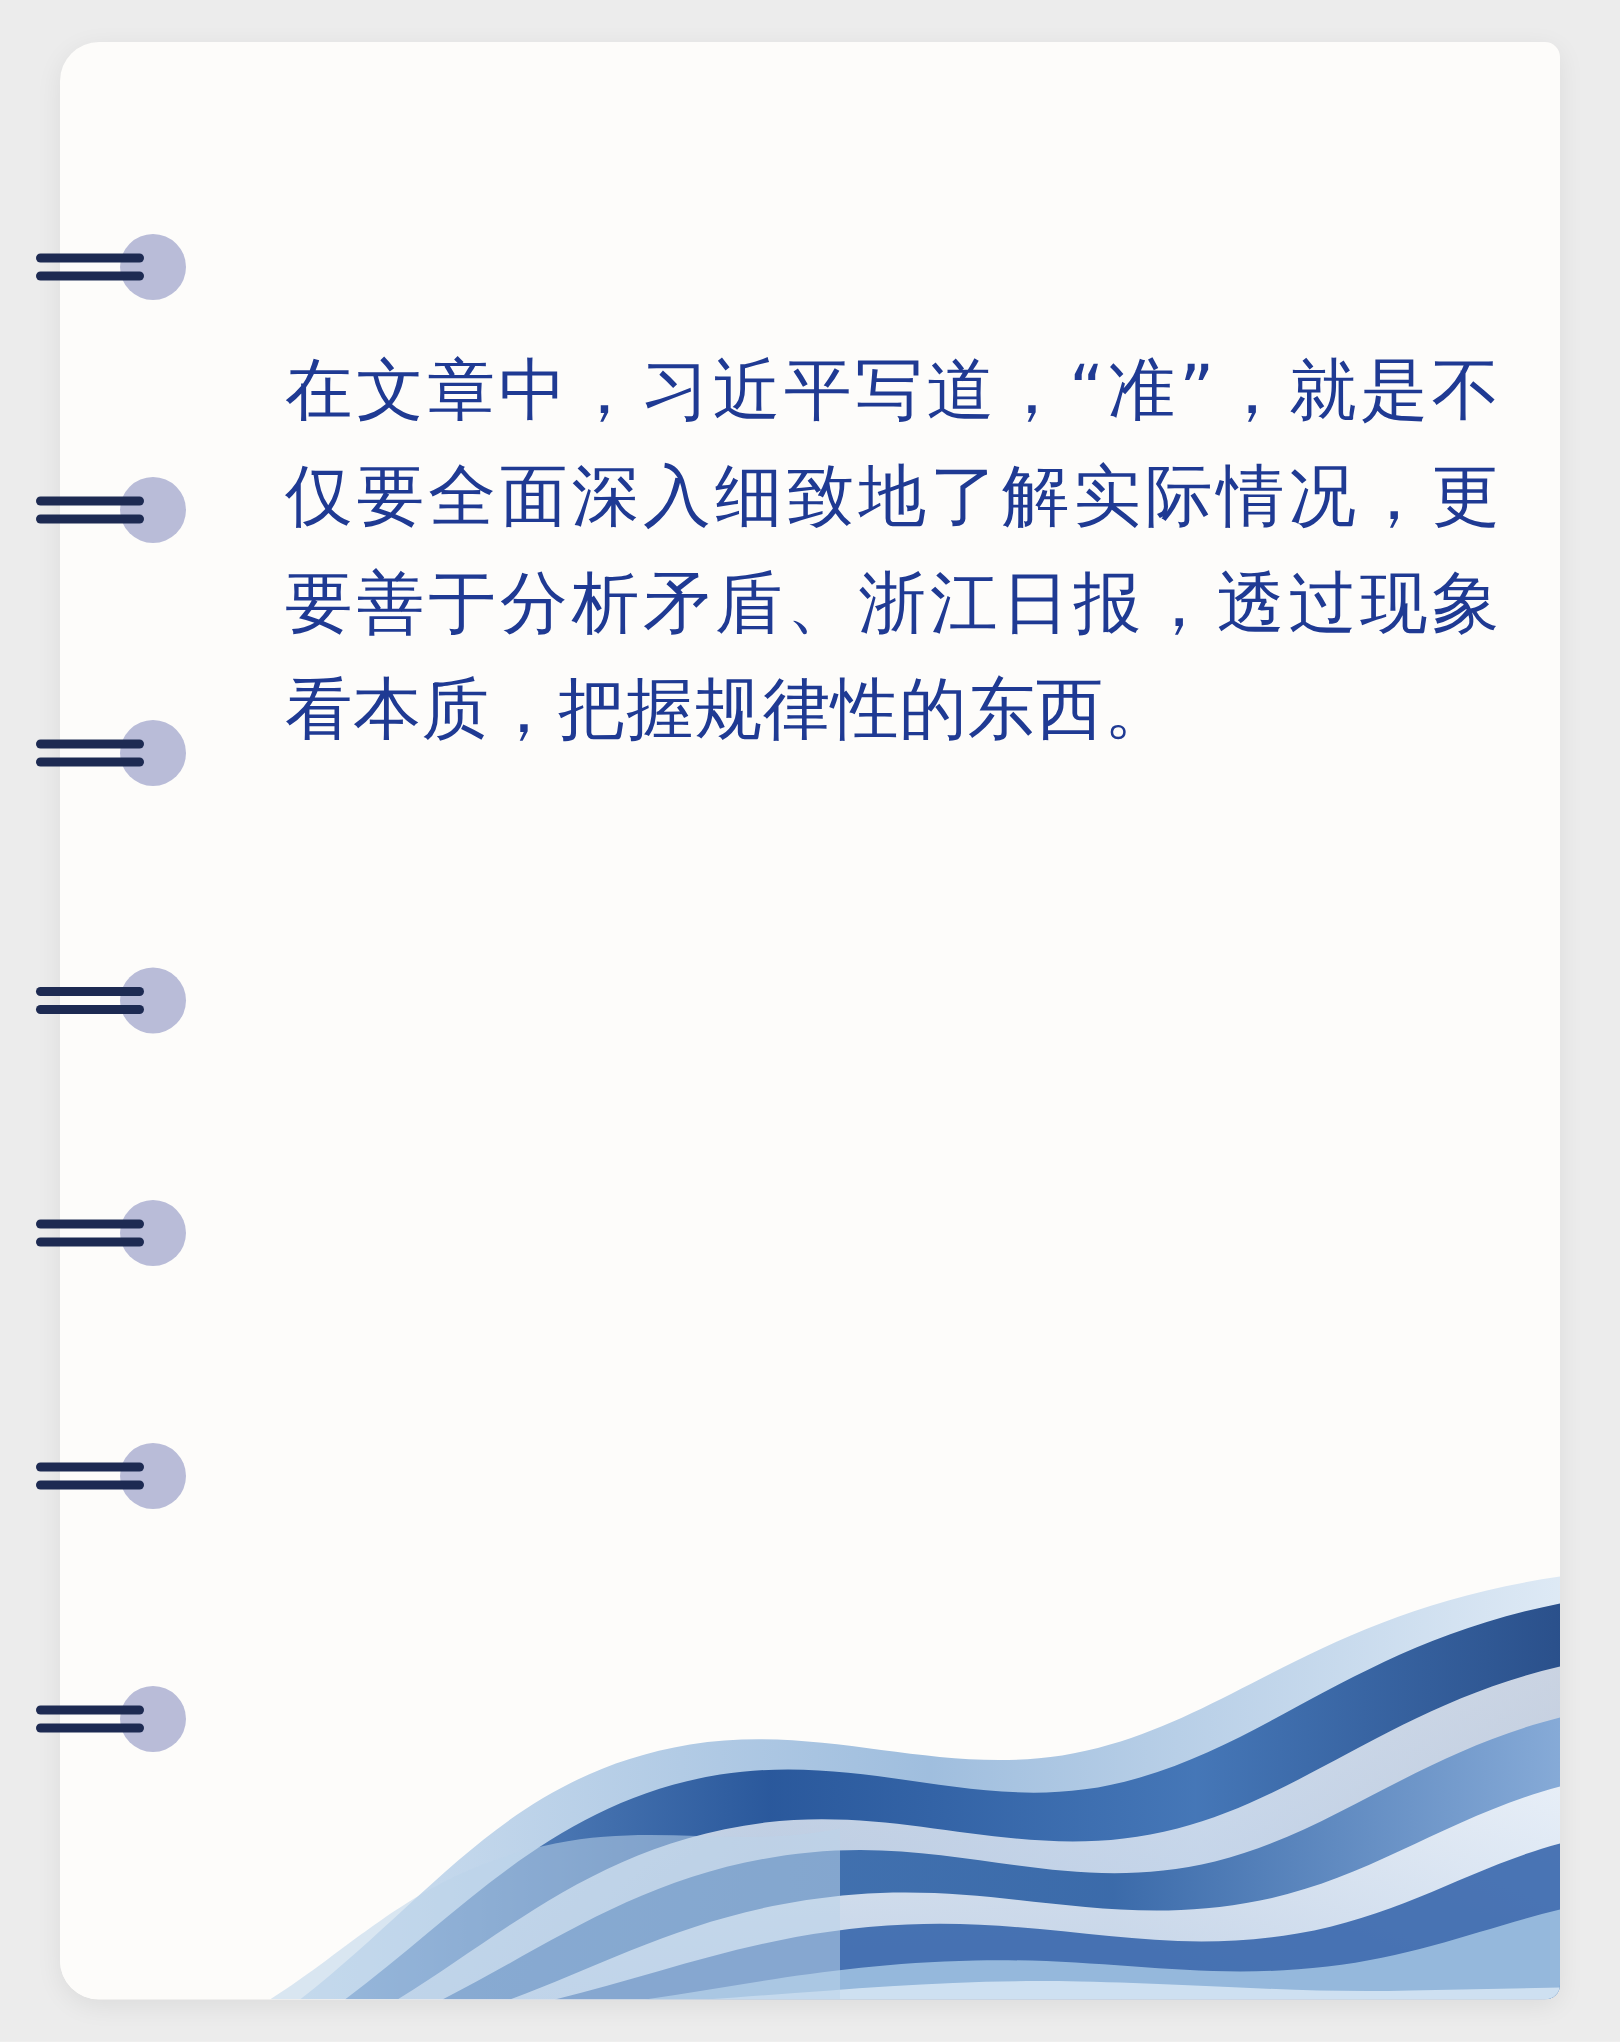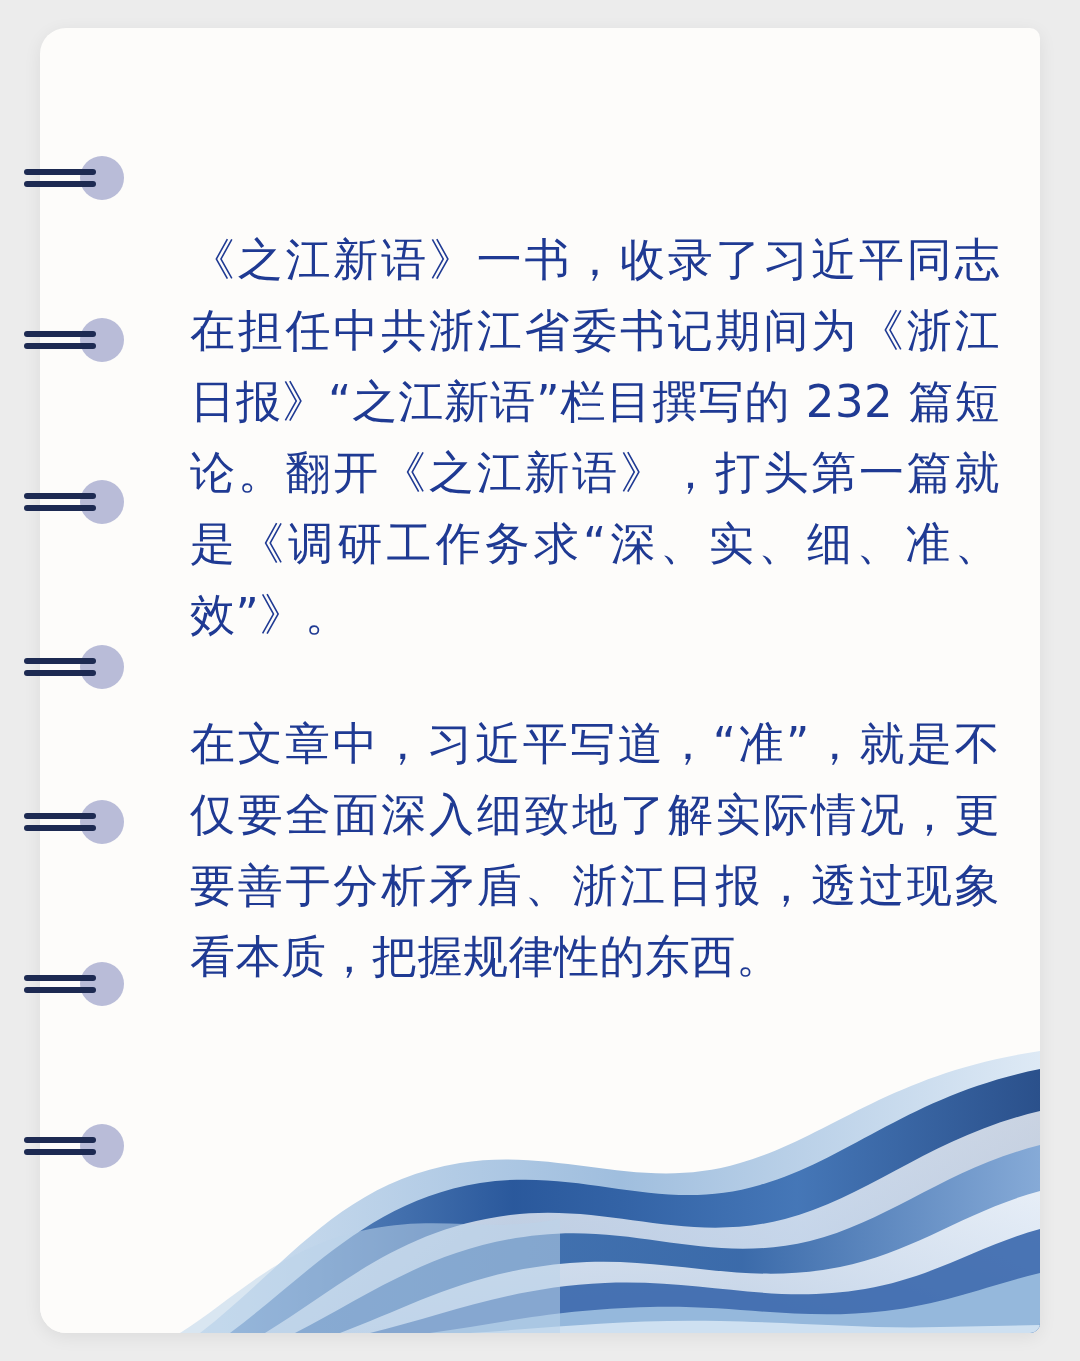--- a/index.html
+++ b/index.html
@@ -101,21 +101,20 @@
   .wave-art svg { display: block; }
 </style>
 </head>
 <body>
 
 <div class="page">
 
   <div class="sheet">
 
     <div class="content">
-      <p class="para">《之江新语》一书，收录了习近平同志在担任中共浙江省委书记期间为《浙江日报》“之江新语”栏目撰写的 232 篇短论。翻开《之江新语》，打头第一篇就是《调研工作务求“深、实、细、准、效”》。</p>
       <p class="para">在文章中，习近平写道，“准”，就是不仅要全面深入细致地了解实际情况，更要善于分析矛盾、浙江日报，透过现象看本质，把握规律性的东西。</p>
     </div>
 
     <div class="wave-art">
       <svg width="1000" height="300" viewBox="0 0 1000 300" xmlns="http://www.w3.org/2000/svg" aria-hidden="true">
         <defs>
           <linearGradient id="g1" x1="0" y1="0" x2="1" y2="0">
             <stop offset="0%" stop-color="#5f8cc4"></stop>
             <stop offset="35%" stop-color="#1f4f96"></stop>
             <stop offset="70%" stop-color="#3b6fb3"></stop>

